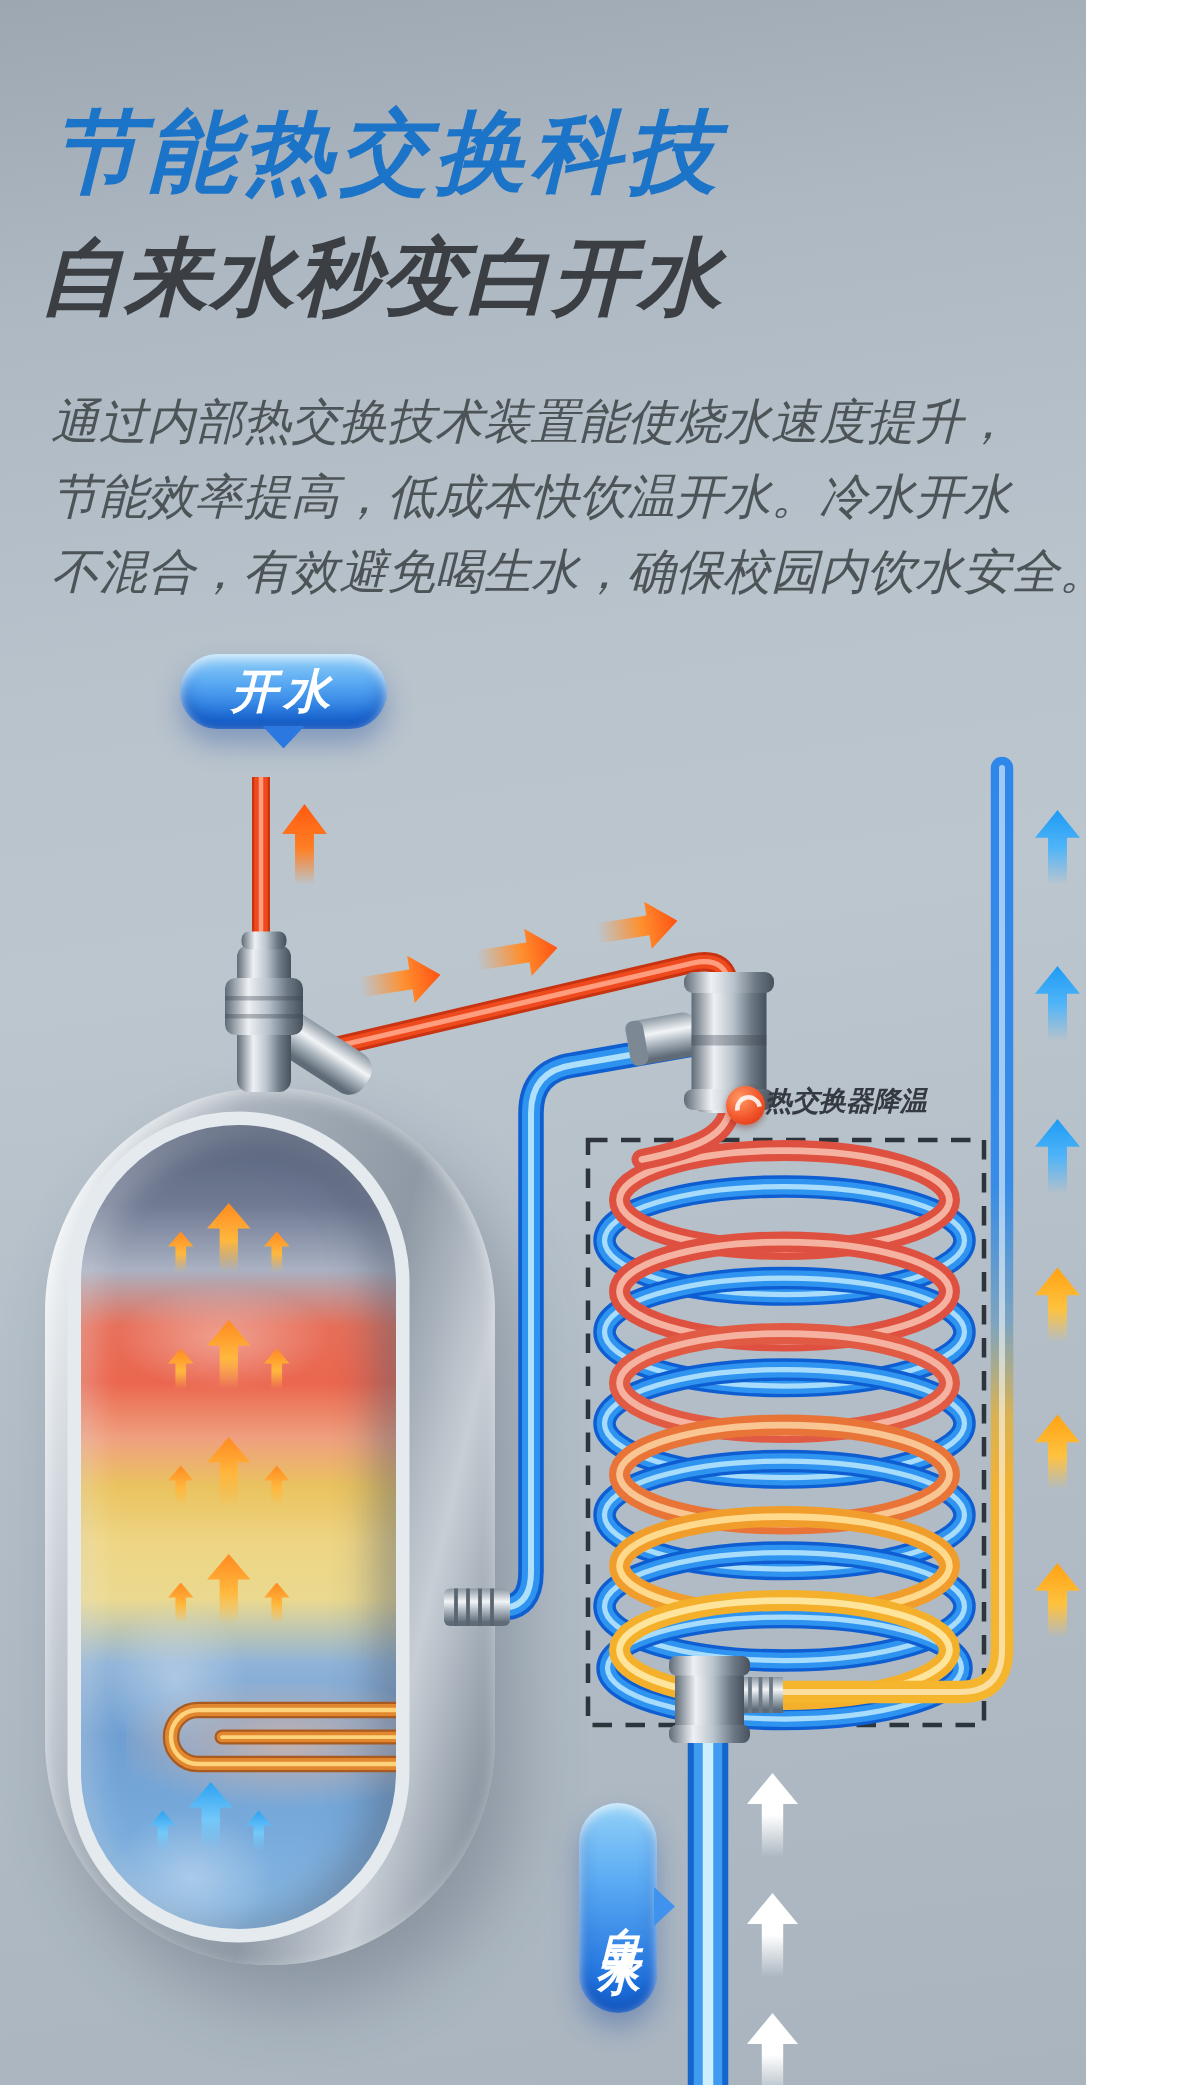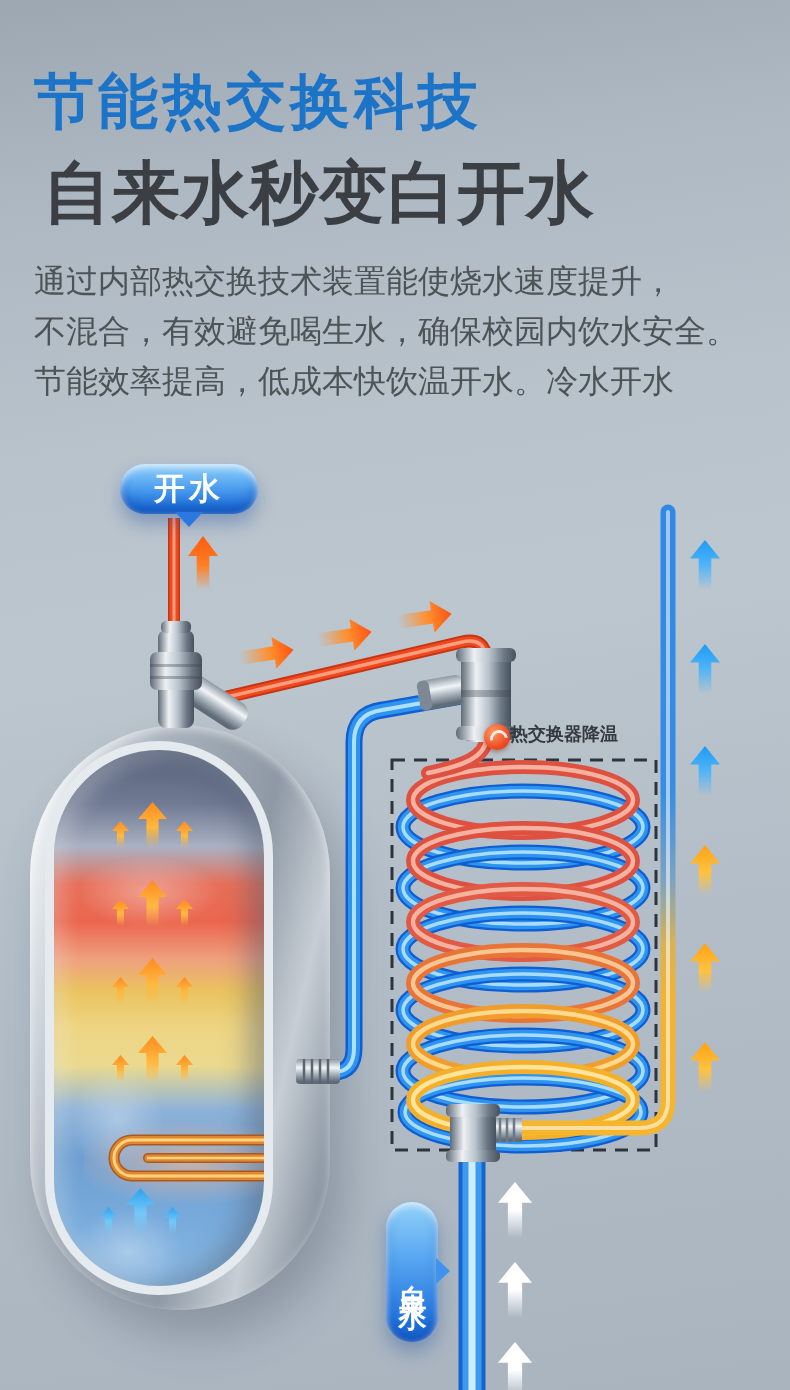--- a/index.html
+++ b/index.html
@@ -1,21 +1,21 @@
 <!DOCTYPE html>
 <html><head>
 <meta charset="utf-8">
 <style>
   html,body{margin:0;padding:0;}
   body{width:790px;height:1390px;overflow:hidden;font-family:"Liberation Sans","DejaVu Sans",sans-serif;}
-  .page{position:relative;width:790px;height:1390px;overflow:hidden;
-    background:linear-gradient(172deg,#9ca7b1 0%,#adb8c2 14%,#b9c3cc 32%,#bcc6ce 45%,#b3bec8 65%,#aeb9c3 82%,#a9b4bf 100%);}
+  .page{position:relative;width:724px;height:1390px;overflow:hidden;
+    background:linear-gradient(172deg,#9ca7b1 0%,#adb8c2 14%,#b9c3cc 32%,#bcc6ce 45%,#b3bec8 65%,#aeb9c3 82%,#a9b4bf 100%);font-style:italic;}
   
   .h1{position:absolute;left:34px;top:62px;font-size:60px;font-weight:900;color:#1b74c8;letter-spacing:4px;white-space:nowrap;}
-  .h2{position:absolute;left:43px;top:148px;font-size:68px;font-weight:900;color:#3b3f43;letter-spacing:1px;white-space:nowrap;}
+  .h2{position:absolute;left:26px;top:148px;font-size:56px;font-weight:900;color:#3b3f43;letter-spacing:1px;white-space:nowrap;}
   .para{position:absolute;left:34px;top:256px;width:740px;font-size:32px;line-height:50px;color:#4d5457;}
   .para div{white-space:nowrap;}
   
   .tank-shell{position:absolute;left:30px;top:725px;width:300px;height:585px;border-radius:150px;
     background:linear-gradient(103deg,#b9c1c9 0%,#eef1f3 7%,#d6dce2 15%,#aab3bd 31%,#9aa5b0 46%,#8e99a5 60%,#c7ced5 77%,#8b96a2 92%,#66717d 100%);
     box-shadow:16px 26px 44px rgba(70,80,95,.32), inset 0 4px 10px rgba(255,255,255,.5);}
   .tank-water{position:absolute;left:45px;top:741px;width:228px;height:554px;border-radius:114px;overflow:hidden;
     border:9px solid #e4eaee;box-sizing:border-box;
     background:linear-gradient(180deg,
       #57627b 0%, #707a93 10%, #a9b1c2 18%,
@@ -68,22 +68,22 @@
 </style>
 </head>
 <body>
 
 <div class="page">
 
   <div class="h1">节能热交换科技</div>
   <div class="h2">自来水秒变白开水</div>
   <div class="para">
     <div>通过内部热交换技术装置能使烧水速度提升，</div>
+    <div>节能效率提高，低成本快饮温开水。冷水开水</div>
     <div>不混合，有效避免喝生水，确保校园内饮水安全。</div>
-    <div>节能效率提高，低成本快饮温开水。冷水开水</div>
   </div>
 
   <div class="tank-shell"></div>
   <div class="tank-water">
     <div class="mist1"></div>
     <div class="mist2"></div>
     <div class="mist3"></div>
     <svg class="heat-el" viewBox="0 0 200 86">
       <defs>
         <radialGradient id="glowG" cx="50%" cy="50%" r="50%">
@@ -251,21 +251,21 @@
       <rect x="446" y="1104" width="54" height="13" rx="5" fill="url(#silverV)"></rect>
       <rect x="446" y="1150" width="54" height="12" rx="5" fill="url(#silverV)"></rect>
     </g>
 
     <g>
       <rect x="296" y="1059" width="44" height="25" rx="4" fill="url(#silverH)"></rect>
       <path d="M304 1059 V1084 M312 1059 V1084 M320 1059 V1084 M328 1059 V1084" stroke="#5a6570" stroke-width="2.5"></path>
     </g>
   </svg>
 
-  <div class="pill pill-h" style="left:120px;top:464px;">
+  <div class="pill pill-h" style="left:120px;top:436px;">
     <span>开水</span>
   </div>
   <div class="pill pill-v">自来水</div>
 
   <div class="heat-ic"></div>
   <div class="note">热交换器降温</div>
 
   <div class="arr a-up redA" style="left:188px;top:536px;width:30px;height:54px;"></div>
   <div class="arr a-right" style="left:240px;top:638px;width:54px;height:32px;transform:rotate(-9deg);"></div>
   <div class="arr a-right" style="left:318px;top:620px;width:54px;height:32px;transform:rotate(-9deg);"></div>

